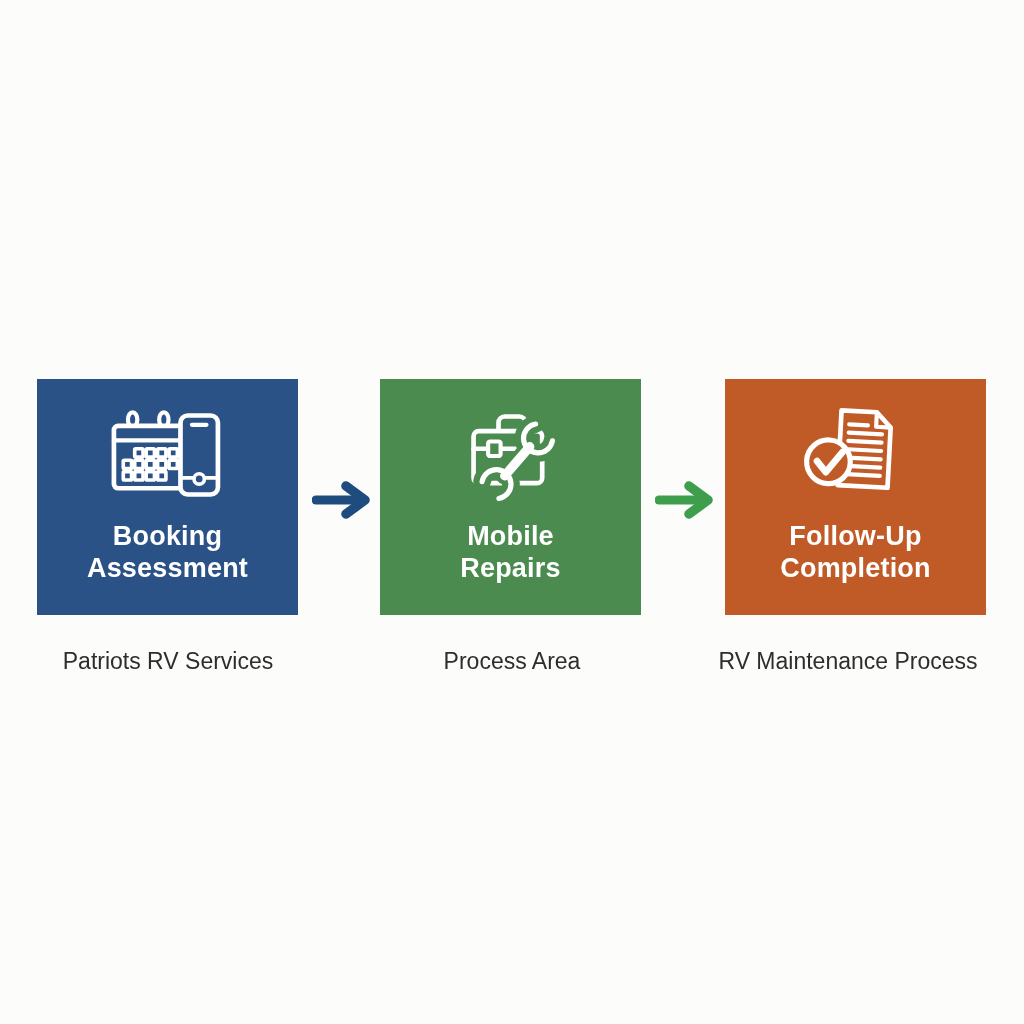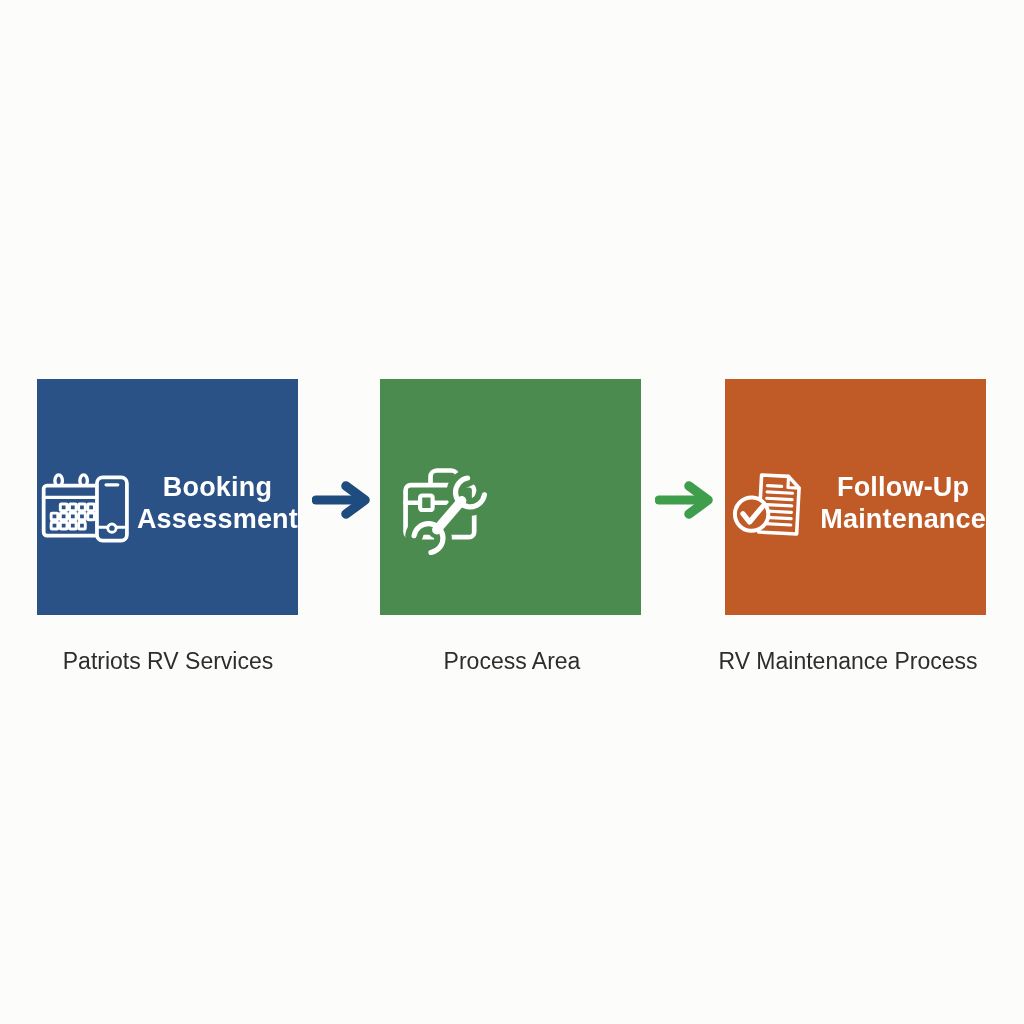--- a/index.html
+++ b/index.html
@@ -10,21 +10,21 @@
     position: relative;
     overflow: hidden;
   }
   .step {
     position: absolute;
     top: 379px;
     width: 261px;
     height: 236px;
     background: var(--box-color, #777);
     display: flex;
-    flex-direction: row;
+    flex-direction: column;
     align-items: center;
   }
   .step[data-step-index="0"] { left: 37px; }
   .step[data-step-index="1"] { left: 380px; }
   .step[data-step-index="2"] { left: 725px; }
   .step-icon {
     margin-top: 24px;
     width: 126px;
     height: 104px;
     display: block;
@@ -117,20 +117,22 @@
     <rect class="icon-fill" x="38" y="37" width="12" height="14" rx="2" stroke-width="4"></rect>
 
     <path class="icon-halo" d="M 99.8 36.4 A 14 14 0 1 1 83.6 20.2" stroke-width="17"></path>
     <line class="icon-halo" x1="78" y1="42" x2="54" y2="70" stroke-width="17"></line>
     <path class="icon-halo" d="M 32.2 75.6 A 14 14 0 1 1 48.4 91.8" stroke-width="17"></path>
 
     <path class="icon-stroke" d="M 99.8 36.4 A 14 14 0 1 1 83.6 20.2" stroke-width="5"></path>
     <line class="icon-stroke" x1="78" y1="42" x2="54" y2="70" stroke-width="9"></line>
     <path class="icon-stroke" d="M 32.2 75.6 A 14 14 0 1 1 48.4 91.8" stroke-width="5"></path>
   </svg>
+  <div class="step-label">Mobile
+Repairs</div>
 </div>
 
 <div class="arrow" data-arrow-index="1" style="color: rgb(63, 158, 76);">
   <svg viewBox="0 0 62 38">
     <line x1="4" y1="19" x2="44" y2="19" stroke="currentColor" stroke-width="9" stroke-linecap="round"></line>
     <polyline points="34,5 53,19 34,33" fill="none" stroke="currentColor" stroke-width="9.5" stroke-linecap="round" stroke-linejoin="round"></polyline>
   </svg>
 </div>
 
 <div class="step" data-step-index="2" style="--box-color: #c05a26;">
@@ -146,18 +148,18 @@
       <line class="icon-stroke" x1="52" y1="45" x2="84" y2="45" stroke-width="4"></line>
       <line class="icon-stroke" x1="52" y1="53" x2="84" y2="53" stroke-width="4"></line>
       <line class="icon-stroke" x1="52" y1="61" x2="84" y2="61" stroke-width="4"></line>
       <line class="icon-stroke" x1="52" y1="69" x2="84" y2="69" stroke-width="4"></line>
 
       <circle class="icon-fill" cx="34" cy="58" r="21" stroke-width="5"></circle>
       <path class="icon-stroke" d="M 23 58 L 32 68 L 47 48" stroke-width="6.5"></path>
     </g>
   </svg>
   <div class="step-label">Follow-Up
-Maintenance</div>
+Completion</div>
 </div>
 
 <div class="caption" data-caption-index="0">Patriots RV Services</div>
 <div class="caption" data-caption-index="1">Process Area</div>
 <div class="caption" data-caption-index="2">RV Maintenance Process</div>
 
 </body></html>

